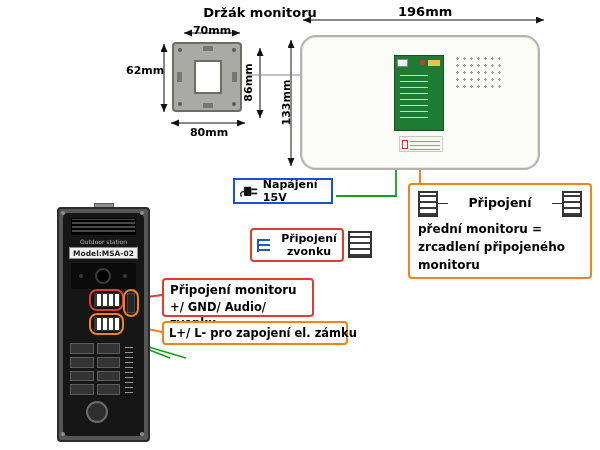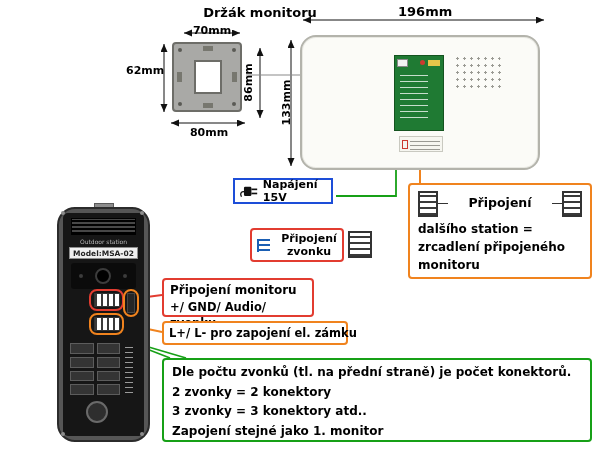--- a/index.html
+++ b/index.html
@@ -115,27 +115,27 @@
       <span class="b" style="display:block;font-size:11px;line-height:13px;">zvonku</span>
     </div>
   </div>
   <div class="abs term term-h" style="left:348px;top:231px;width:24px;height:27px;"></div>
 
   <div class="abs obox" style="left:408px;top:183px;width:184px;height:96px;">
     <div class="abs line-div" style="left:28px;top:18px;width:126px;"></div>
     <div class="abs term term-h" style="left:8px;top:6px;width:20px;height:26px;"></div>
     <div class="abs term term-h" style="left:152px;top:6px;width:20px;height:26px;"></div>
     <div class="abs b ctr" style="left:38px;top:10px;width:104px;font-size:12.5px;background:#fff;">Připojení</div>
-    <div class="abs b" style="left:8px;top:37px;width:170px;font-size:12px;">dalšího station =</div>
+    <div class="abs b" style="left:8px;top:37px;width:170px;font-size:12px;">přední monitoru =</div>
     <div class="abs b" style="left:8px;top:55px;width:170px;font-size:12px;">zrcadlení připojeného</div>
     <div class="abs b" style="left:8px;top:73px;width:170px;font-size:12px;">monitoru</div>
   </div>
 
   <div class="abs" style="left:94px;top:203px;width:20px;height:6px;background:#8d8d8d;border:1px solid #5a5a5a;border-bottom:none;"></div>
-  <div class="abs" style="left:57px;top:207px;width:93px;height:235px;background:#565656;border:2px solid #2b2b2b;border-radius:18px;">
+  <div class="abs" style="left:57px;top:207px;width:93px;height:235px;background:#565656;border:2px solid #2b2b2b;border-radius:4px;">
     <div class="abs" style="left:4px;top:4px;width:81px;height:223px;background:#161616;border-radius:5px;"></div>
     <div class="abs" style="left:12px;top:9px;width:65px;height:17px;border:1px solid #000;background:repeating-linear-gradient(0deg,#000 0 2px,#474747 2px 4px);"></div>
     <div class="abs ctr" style="left:10px;top:29px;width:69px;font-size:6px;color:#b5b5b5;">Outdoor station</div>
     <div class="abs b ctr" style="left:10px;top:38px;width:69px;height:12px;background:#f0f0f0;border:1px solid #8d8d8d;font-size:7.5px;line-height:11px;color:#222;">Model:MSA-02</div>
     <div class="abs" style="left:12px;top:54px;width:65px;height:26px;background:#0b0b0b;border-radius:3px;">
       <div class="abs" style="left:24px;top:5px;width:16px;height:16px;border-radius:50%;background:#000;border:2px solid #3c3c3c;"></div>
       <div class="dot" style="left:8px;top:11px;background:#3c3c3c;"></div>
       <div class="dot" style="left:52px;top:11px;background:#3c3c3c;"></div>
     </div>
     <div class="abs term term-v" style="left:35px;top:84px;width:26px;height:14px;border-width:1px;"></div>
@@ -164,20 +164,14 @@
 
   <div class="abs rbox" style="left:162px;top:278px;width:152px;height:39px;padding:2px 6px;">
     <span class="b" style="display:block;font-size:12px;line-height:17px;">Připojení monitoru</span>
     <span class="b" style="display:block;font-size:11.5px;line-height:16px;">+/ GND/ Audio/ zvonku</span>
   </div>
 
   <div class="abs obox" style="left:162px;top:321px;width:186px;height:24px;display:flex;align-items:center;padding:0 5px;">
     <span class="b" style="font-size:11.5px;white-space:nowrap;">L+/ L- pro zapojení el. zámku</span>
   </div>
 
-  <div class="abs gbox" style="left:162px;top:358px;width:430px;height:84px;padding:3px 8px;">
-    <span class="b" style="display:block;font-size:12px;line-height:19.5px;white-space:nowrap;">Dle počtu zvonků (tl. na přední straně) je počet konektorů.</span>
-    <span class="b" style="display:block;font-size:12px;line-height:19.5px;">2 zvonky = 2 konektory</span>
-    <span class="b" style="display:block;font-size:12px;line-height:19.5px;">3 zvonky = 3 konektory atd..</span>
-    <span class="b" style="display:block;font-size:12px;line-height:19.5px;">Zapojení stejné jako 1. monitor</span>
-  </div>
 
 </div>
 
 </body></html>

